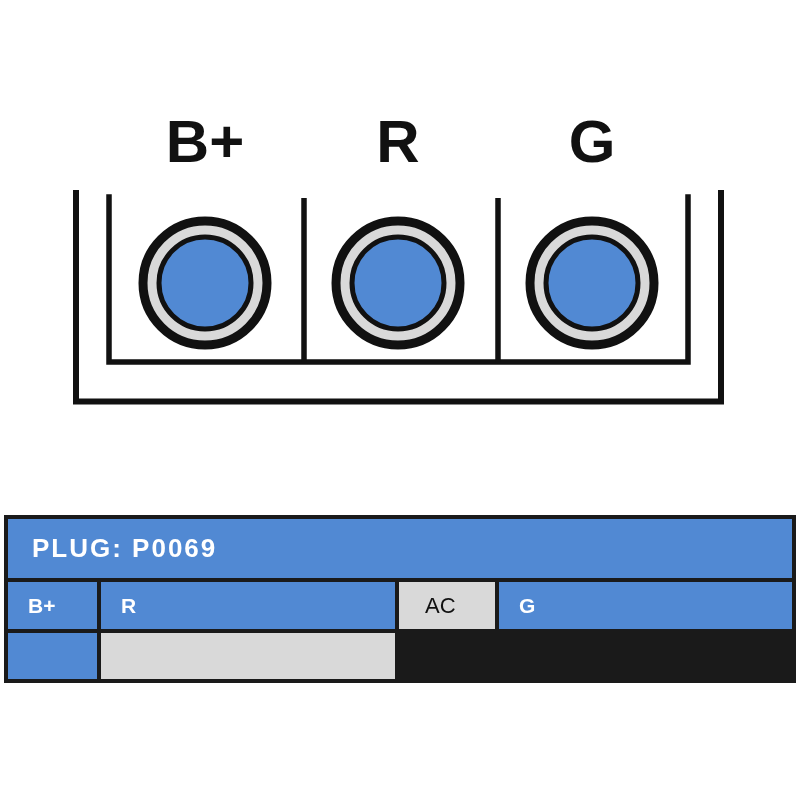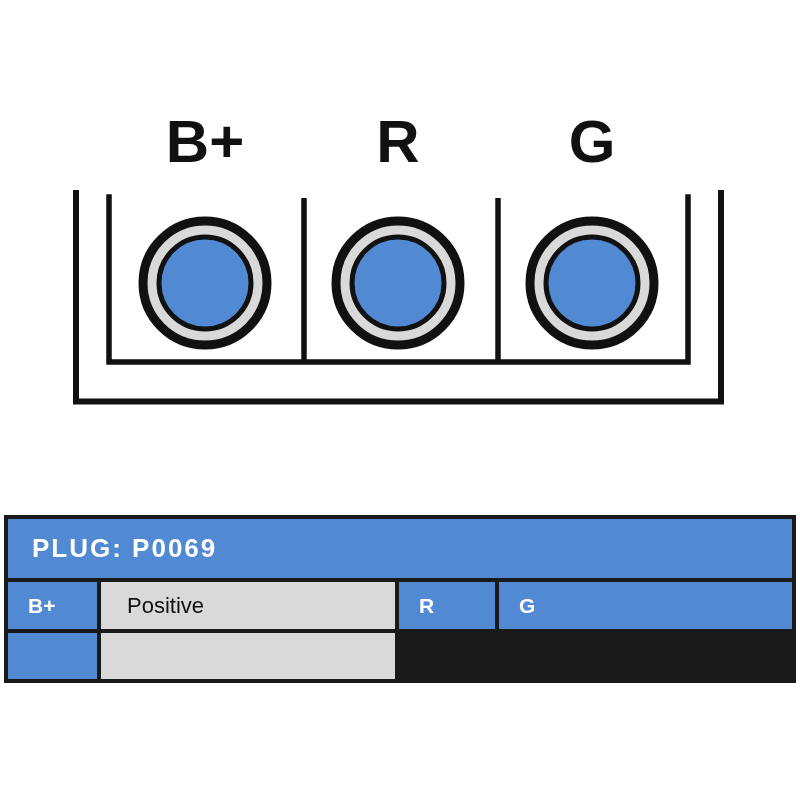--- a/index.html
+++ b/index.html
@@ -121,21 +121,21 @@
 
     <div class="term-label" style="left:205px">B+</div>
     <div class="term-label" style="left:398px">R</div>
     <div class="term-label" style="left:592px">G</div>
   </div>
 
   <div class="pin-table">
     <div class="cell header">PLUG: P0069</div>
 
     <div class="cell label">B+</div>
-    <div class="cell value">Positive</div>
     <div class="cell label">R</div>
+    <div class="cell value">AC</div>
 
     <div class="cell label">G</div>
     <div class="cell label"></div>
     <div class="cell value"></div>
   </div>
 
 </div>
 
 </body></html>

